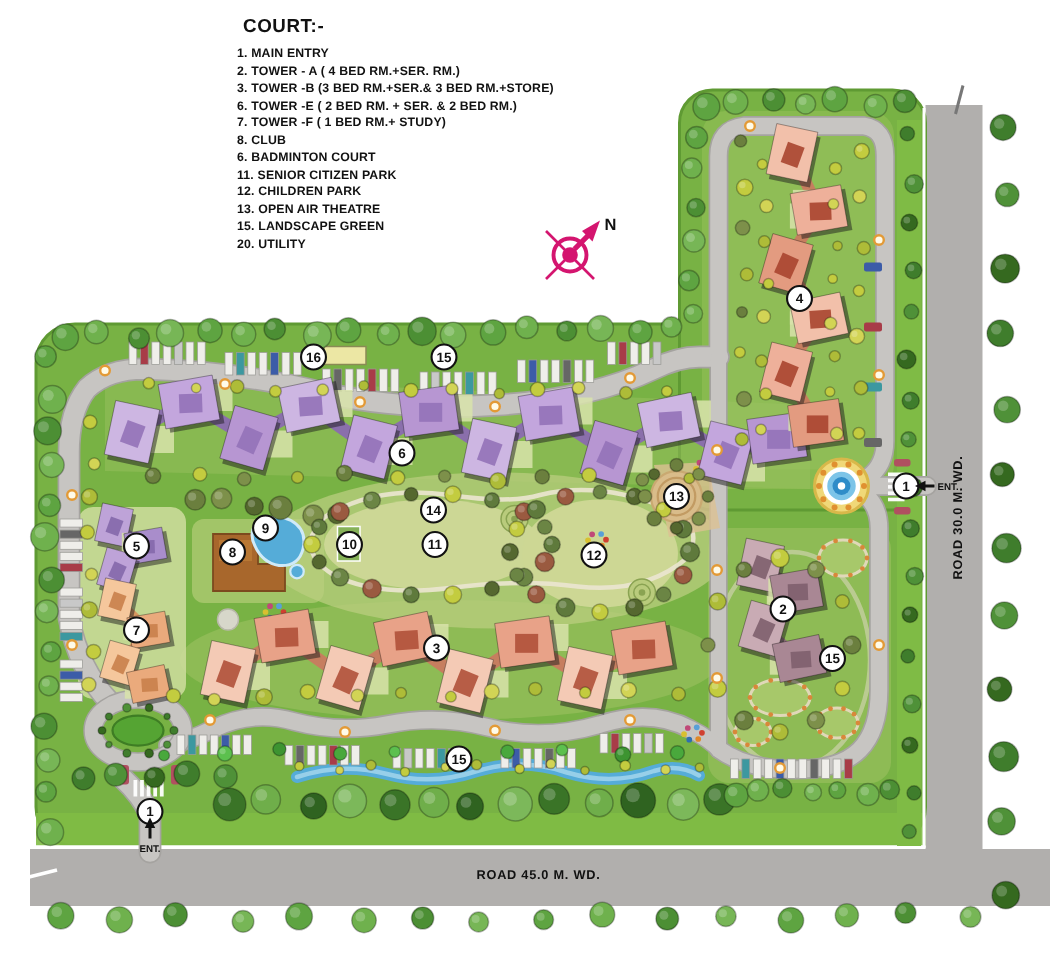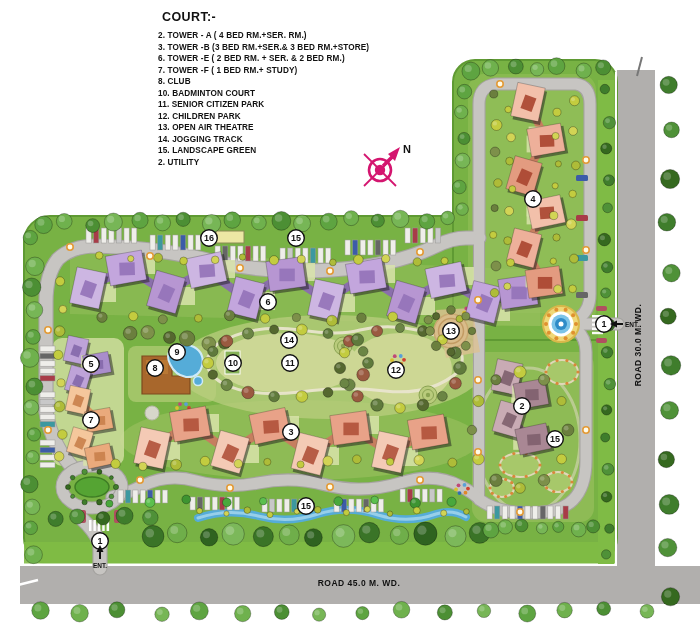--- a/index.html
+++ b/index.html
@@ -1007,32 +1007,32 @@
           <line x1="623" y1="324" x2="616" y2="324" stroke="#111" stroke-width="2"></line>
           <path d="M617,320.5 L617,327.5 L610,324 Z" fill="#111"></path>
           <text x="625" y="326.5" text-anchor="start" font-family="Liberation Sans,sans-serif" font-size="6.5" font-weight="bold" fill="#111">ENT.</text>
         </g>
       </g>
     </svg>
 
   <div class="legend">
     <div class="legend-title">COURT:-</div>
     <div id="legend-items">
+        <div class="legend-item">1. MAIN ENTRY</div>
         <div class="legend-item">2. TOWER - A ( 4 BED RM.+SER. RM.)</div>
         <div class="legend-item">3. TOWER -B (3 BED RM.+SER.&amp; 3 BED RM.+STORE)</div>
         <div class="legend-item">6. TOWER -E ( 2 BED RM. + SER. &amp; 2 BED RM.)</div>
         <div class="legend-item">7. TOWER -F ( 1 BED RM.+ STUDY)</div>
         <div class="legend-item">8. CLUB</div>
-        <div class="legend-item">10. BADMINTON COURT</div>
+        <div class="legend-item">6. BADMINTON COURT</div>
         <div class="legend-item">11. SENIOR CITIZEN PARK</div>
         <div class="legend-item">12. CHILDREN PARK</div>
         <div class="legend-item">13. OPEN AIR THEATRE</div>
-        <div class="legend-item">14. JOGGING TRACK</div>
         <div class="legend-item">15. LANDSCAPE GREEN</div>
-        <div class="legend-item">2. UTILITY</div>
+        <div class="legend-item">20. UTILITY</div>
       </div>
   </div>
 
   <div class="compass">
     <svg id="compass-svg" width="74" height="64" viewBox="0 0 74 64">
         <line x1="12" y1="18" x2="44" y2="50" stroke="#d4156f" stroke-width="1.8"></line>
         <line x1="12" y1="50" x2="44" y2="18" stroke="#d4156f" stroke-width="1.8"></line>
         <circle cx="28" cy="34" r="11" fill="none" stroke="#d4156f" stroke-width="2.6"></circle>
         <circle cx="28" cy="34" r="5.2" fill="#d4156f"></circle>
         <line x1="31" y1="30" x2="42" y2="19" stroke="#d4156f" stroke-width="3.4"></line>

